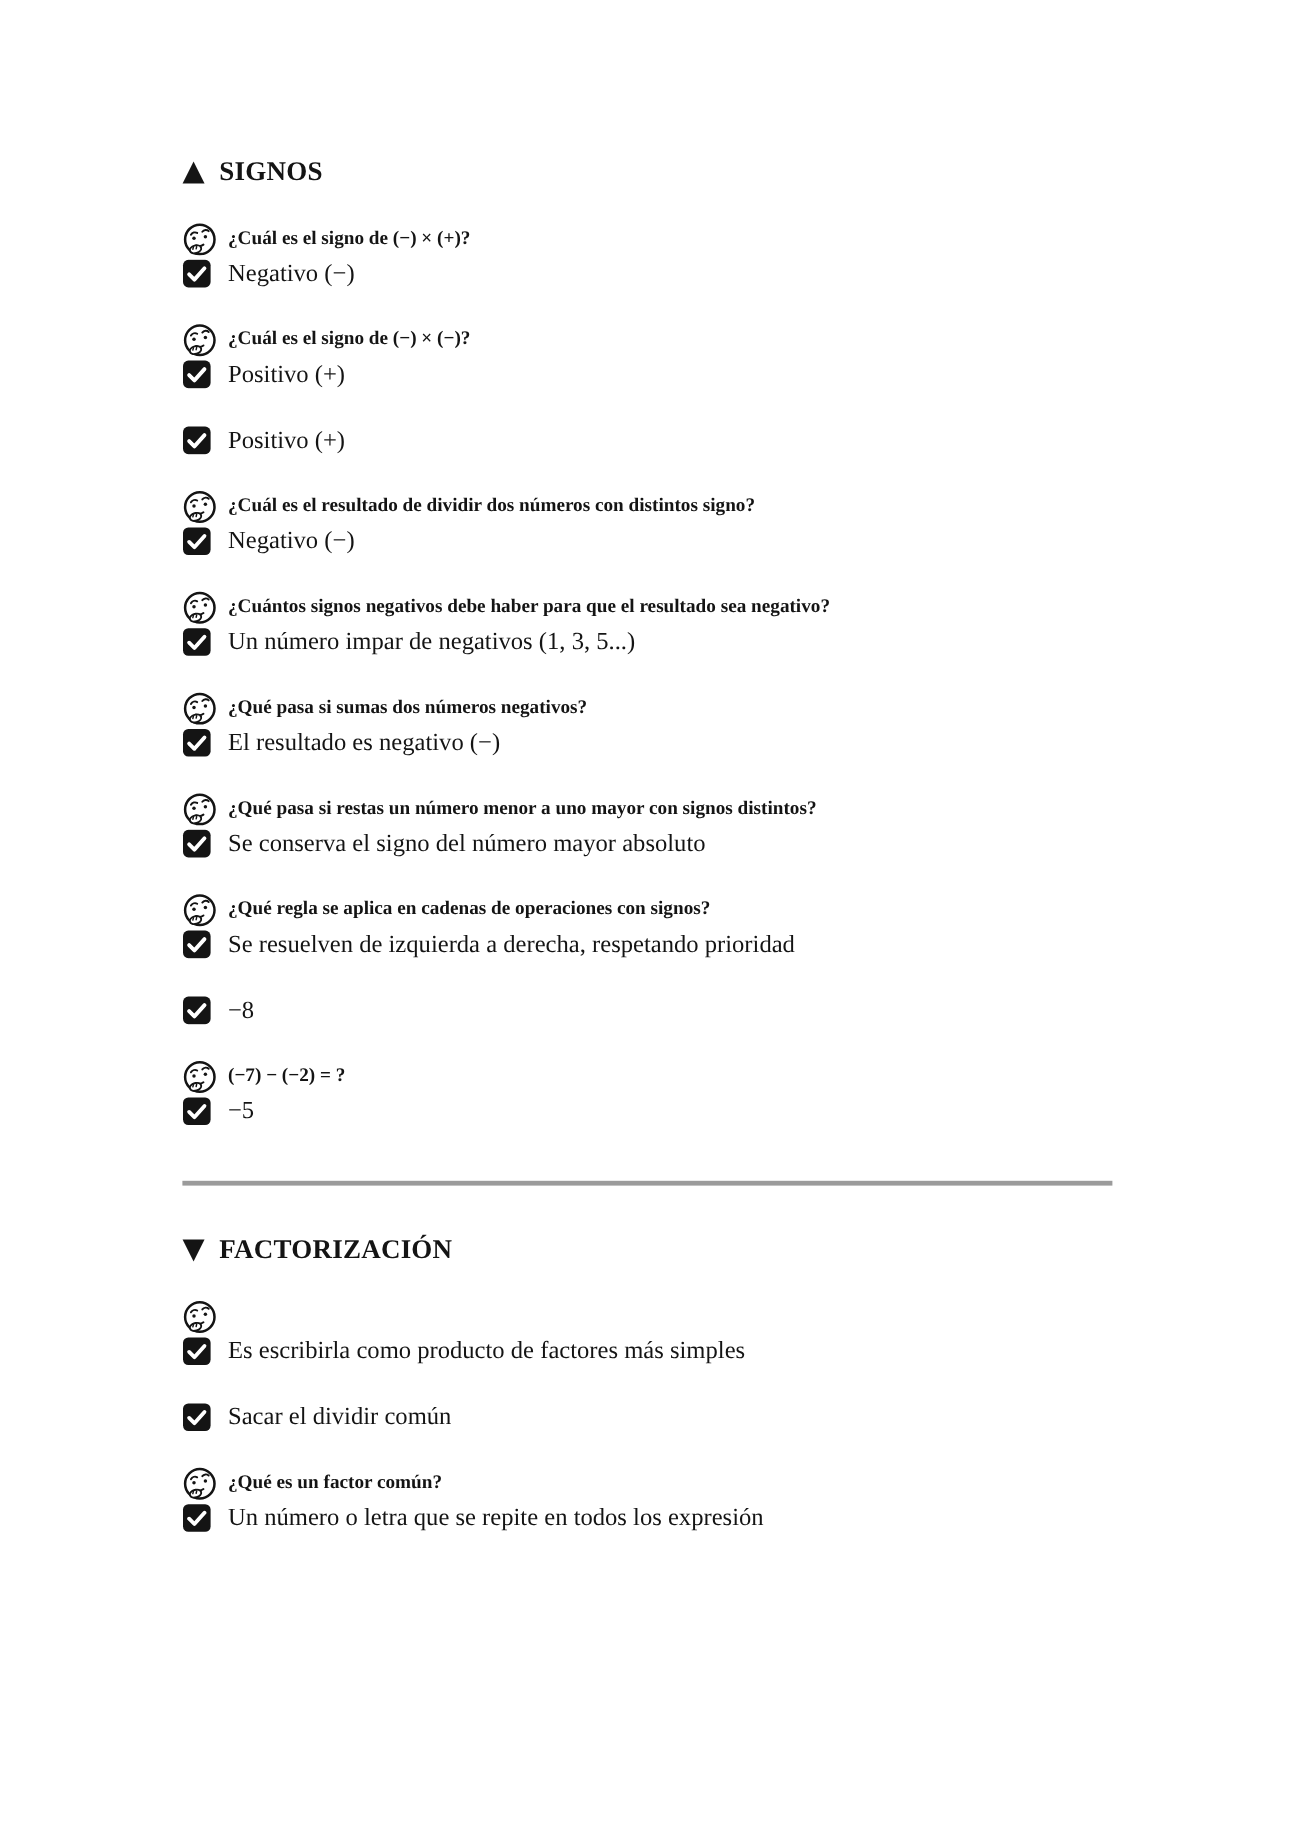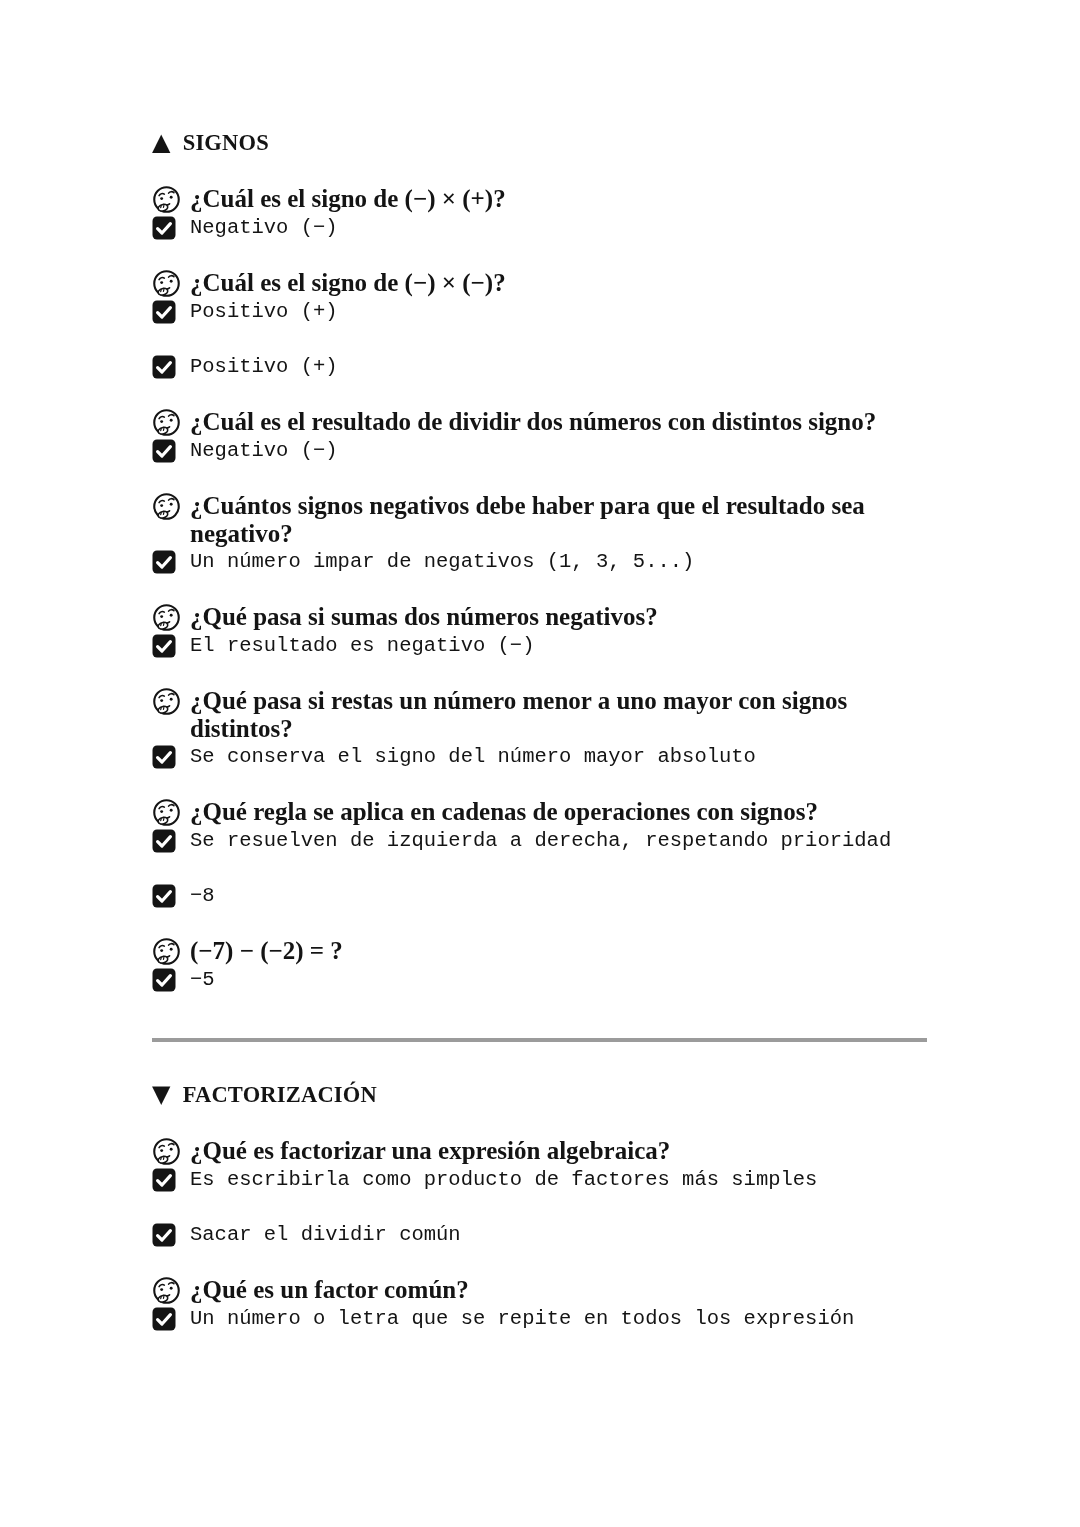--- a/index.html
+++ b/index.html
@@ -35,30 +35,29 @@
     line-height: 1;
     position: relative;
     top: -1px;
   }
   .qa { margin-bottom: 27px; }
   .q-line {
     display: flex;
     align-items: flex-start;
     gap: 9px;
     font-weight: bold;
-    font-size: 25px;
+    font-size: 16px;
     line-height: 28px;
   }
   .a-line {
     display: flex;
     align-items: flex-start;
     gap: 14px;
     font-size: 20.5px;
     line-height: 28px;
-    font-family: Liberation Mono, monospace;
   }
   .q-icon { width: 29px; height: 29px; flex: 0 0 29px; }
   .q-icon svg { width: 29px; height: 29px; display: block; }
   .a-icon { width: 24px; height: 24px; flex: 0 0 24px; margin-top: 2px; }
   .a-icon svg { width: 24px; height: 24px; display: block; }
   .divider {
     height: 4px;
     background: #9b9b9b;
     margin: 44px 0 38px 0;
     border: none;
@@ -328,21 +327,20 @@
           <circle cx="18" cy="18" r="15.2" fill="#ffffff" stroke="#141414" stroke-width="2.6"></circle>
           <path d="M8.8 13.2 C10.2 10.8 13.2 10.1 15.3 11.3" fill="none" stroke="#141414" stroke-width="2" stroke-linecap="round"></path>
           <path d="M20.6 10.1 C22.2 7.9 25.4 7.7 27.2 9.5" fill="none" stroke="#141414" stroke-width="2" stroke-linecap="round"></path>
           <circle cx="12" cy="16.9" r="1.8" fill="#141414"></circle>
           <circle cx="23.8" cy="15.2" r="1.8" fill="#141414"></circle>
           <path d="M21.8 23.4 C19.6 25.1 16.2 25.3 13.9 24.2" fill="none" stroke="#141414" stroke-width="2" stroke-linecap="round"></path>
           <ellipse cx="13.6" cy="28.2" rx="6" ry="3.9" fill="#ffffff" stroke="#141414" stroke-width="2" transform="rotate(-16 13.6 28.2)"></ellipse>
           <path d="M11.4 25.9 l-0.6 2.3 M14.8 25.4 l-0.6 2.4" fill="none" stroke="#141414" stroke-width="1.5" stroke-linecap="round"></path>
         </svg>
       </span>
-      <span class="q-text">¿Qué es factorizar una expresión algebraica?</span>
     </div>
     <div class="a-line">
       <span class="a-icon">
         <svg viewBox="0 0 24 24" xmlns="http://www.w3.org/2000/svg">
           <rect x="0.5" y="0.5" width="23" height="23" rx="4.5" fill="#141414"></rect>
           <path d="M5.6 12.6 L10 17 L18.4 7.6" fill="none" stroke="#ffffff" stroke-width="3.2" stroke-linecap="round" stroke-linejoin="round"></path>
         </svg>
       </span>
       <span class="a-text">Es escribirla como producto de factores más simples</span>
     </div>

